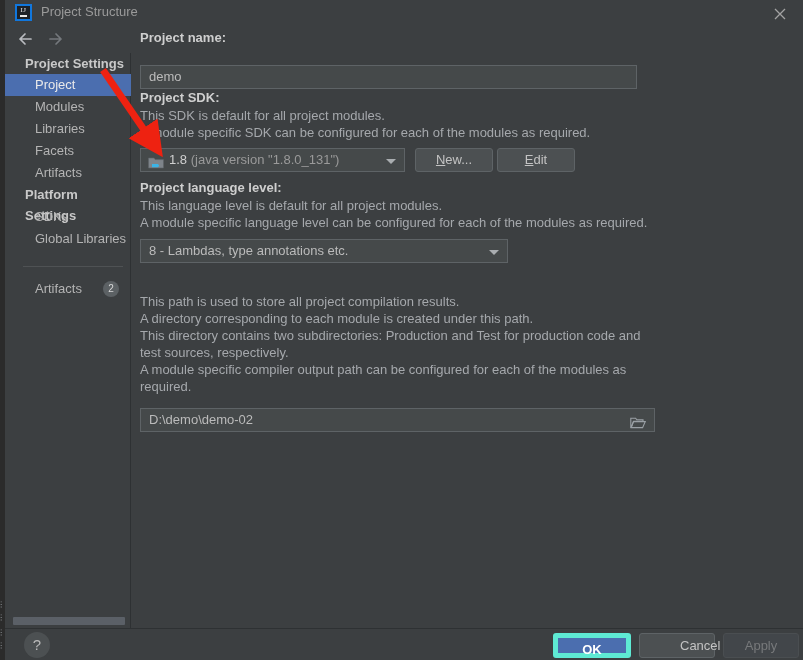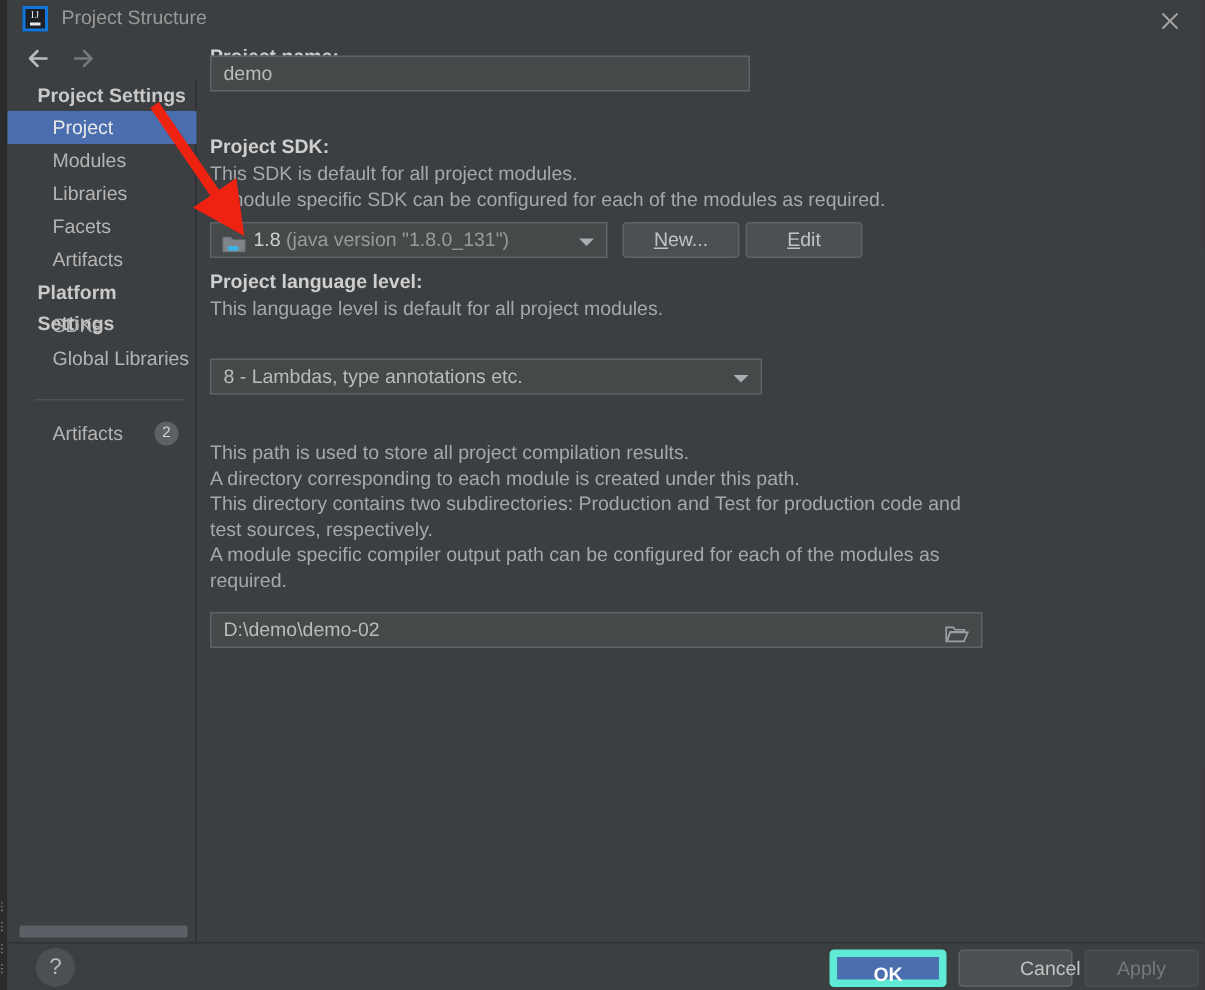--- a/index.html
+++ b/index.html
@@ -353,21 +353,21 @@
     </div>
 
     <div class="side-hscroll-track">
       <div class="side-hscroll-thumb"></div>
     </div>
   </div>
 
   <div class="content">
 
     <div class="sec-title" style="left:8px; top:5px;">Project name:</div>
-    <div class="textfield" style="left:8px; top:12px; width:360px;">demo</div>
+    <div class="textfield" style="left:8px; top:40px; width:497px;">demo</div>
 
     <div class="sec-title" style="left:8px; top:65px;">Project SDK:</div>
     <div class="sec-desc" style="left:8px; top:83px;">This SDK is default for all project modules.</div>
     <div class="sec-desc" style="left:8px; top:100px;">A module specific SDK can be configured for each of the modules as required.</div>
 
     <div class="combo sdk-combo" style="left:8px; top:123px; width:265px;">
       <span class="sdk-icon">
         <svg width="16" height="13" viewBox="0 0 16 13">
           <path d="M0.5 2 L6 2 L7.2 3.6 L15.5 3.6 L15.5 12 L0.5 12 Z" fill="#7e848a" stroke="#5c6165" stroke-width="0.6"></path>
           <path d="M4 8 h6 v3.2 h-6 z" fill="#3bb4e6"></path>
@@ -381,20 +381,21 @@
 
     <div class="btn" style="left:283px; top:123px; width:78px;">
       <span class="mnem">N</span><span>ew...</span>
     </div>
     <div class="btn" style="left:365px; top:123px; width:78px;">
       <span class="mnem">E</span><span>dit</span>
     </div>
 
     <div class="sec-title" style="left:8px; top:155px;">Project language level:</div>
     <div class="sec-desc" style="left:8px; top:173px;">This language level is default for all project modules.</div>
+    <div class="sec-desc" style="left:8px; top:190px;">A module specific language level can be configured for each of the modules as required.</div>
 
     <div class="combo" style="left:8px; top:214px; width:368px;">
       <span>8 - Lambdas, type annotations etc.</span>
       <span class="caret"></span>
     </div>
 
     <div class="sec-desc" style="left:8px; top:269px;">This path is used to store all project compilation results.</div>
     <div class="sec-desc" style="left:8px; top:286px;">A directory corresponding to each module is created under this path.</div>
     <div class="sec-desc" style="left:8px; top:303px;">This directory contains two subdirectories: Production and Test for production code and</div>
     <div class="sec-desc" style="left:8px; top:320px;">test sources, respectively.</div>

